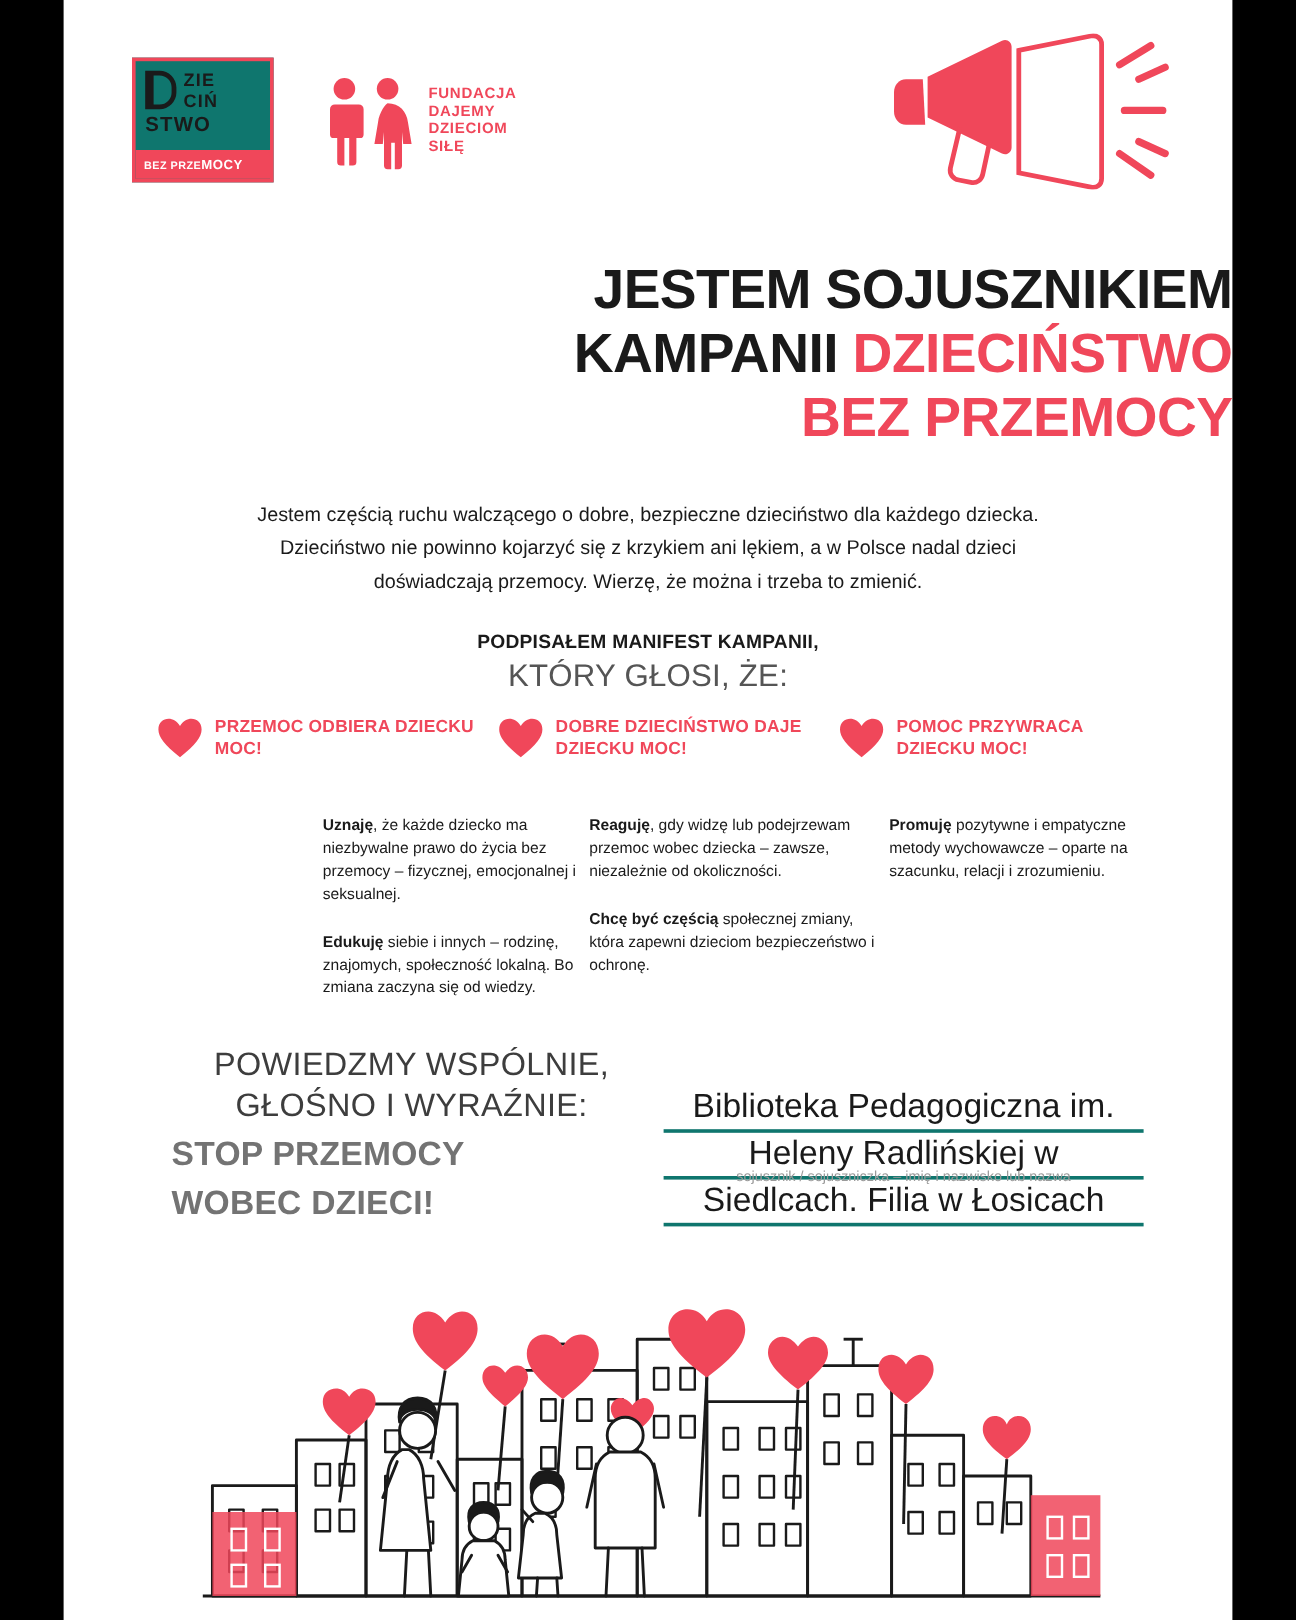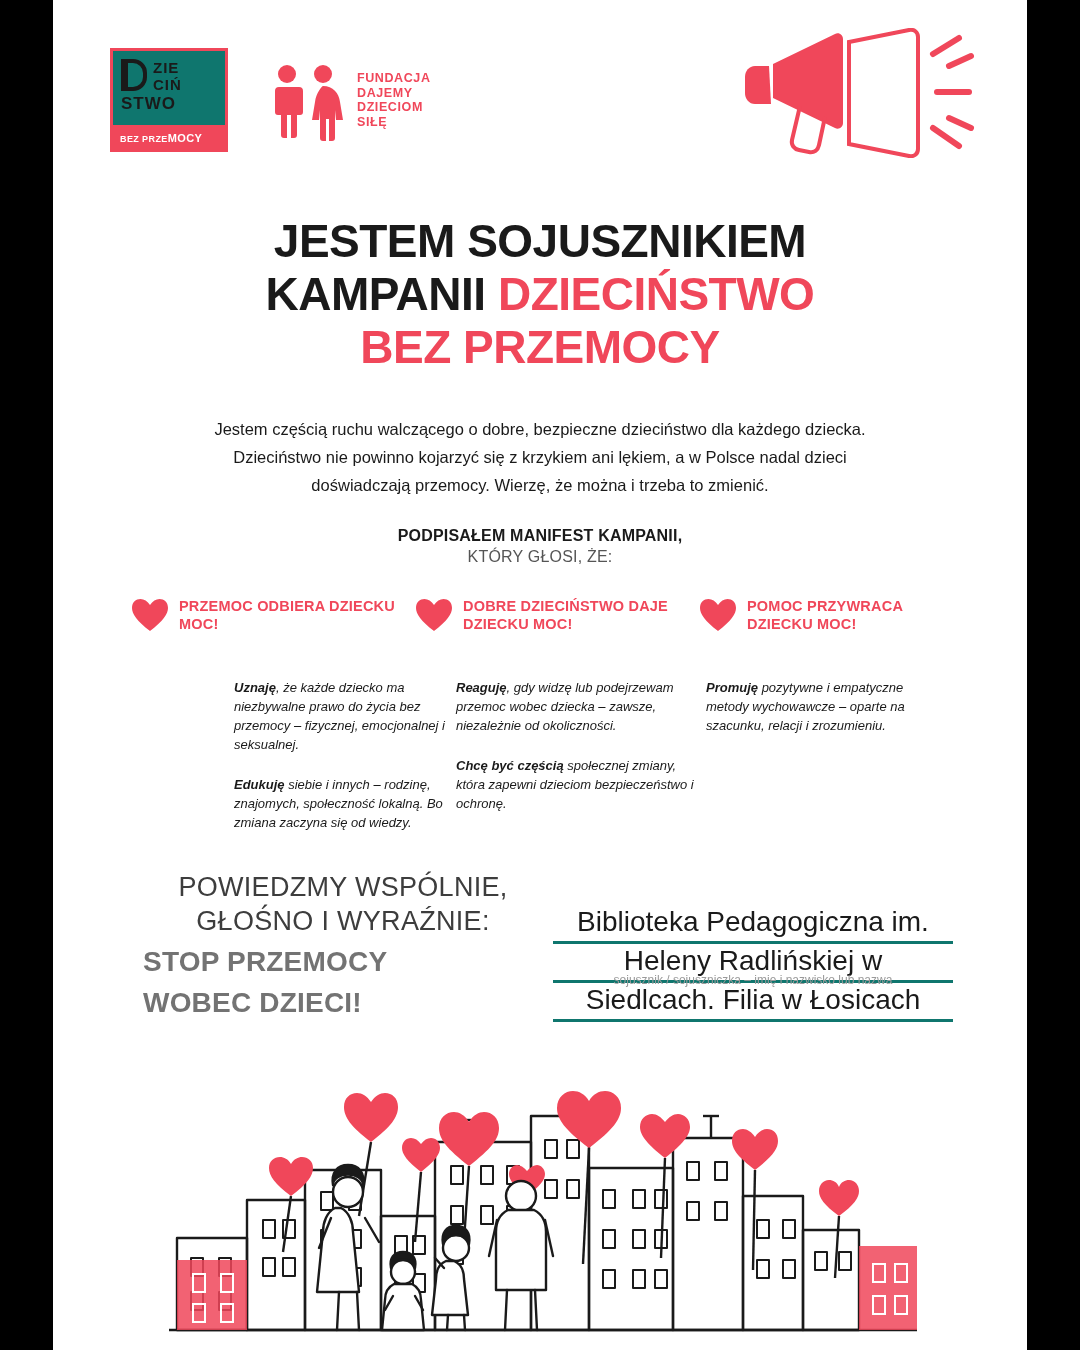--- a/index.html
+++ b/index.html
@@ -116,21 +116,21 @@
     width: 240px;
     height: 130px;
   }
 
   
   .title {
     position: absolute;
     left: 0;
     top: 215px;
     width: 974px;
-    text-align: center;
+    text-align: right;
     font-size: 46px;
     line-height: 53px;
     font-weight: bold;
     color: #1a1a1a;
     letter-spacing: -0.5px;
   }
   .title .red { color: #f0475a; }
 
   .lead {
     position: absolute;
@@ -151,21 +151,21 @@
     text-align: center;
   }
   .manifest-head .l1 {
     font-size: 16px;
     font-weight: bold;
     color: #1a1a1a;
     letter-spacing: .2px;
   }
   .manifest-head .l2 {
     margin-top: 3px;
-    font-size: 16px;
+    font-size: 26px;
     color: #555555;
     letter-spacing: .2px;
   }
 
   
   .cols {
     position: absolute;
     left: 78px;
     top: 597px;
     width: 840px;
@@ -182,22 +182,21 @@
     line-height: 18px;
     letter-spacing: .2px;
   }
 
   .bodycols {
     position: absolute;
     left: 78px;
     top: 678px;
     width: 840px;
     display: flex;
-    justify-content: center;
-    font-style: italic;
+    justify-content: flex-end;
   }
   .bcol { width: 258px; }
   .bcol.c1 { padding-left: 68px; width: 212px; }
   .bcol.c2 { padding-left: 10px; width: 250px; }
   .bcol.c3 { padding-left: 0px; width: 230px; }
   .para {
     font-size: 13px;
     line-height: 19px;
     color: #1a1a1a;
     margin-bottom: 21px;

